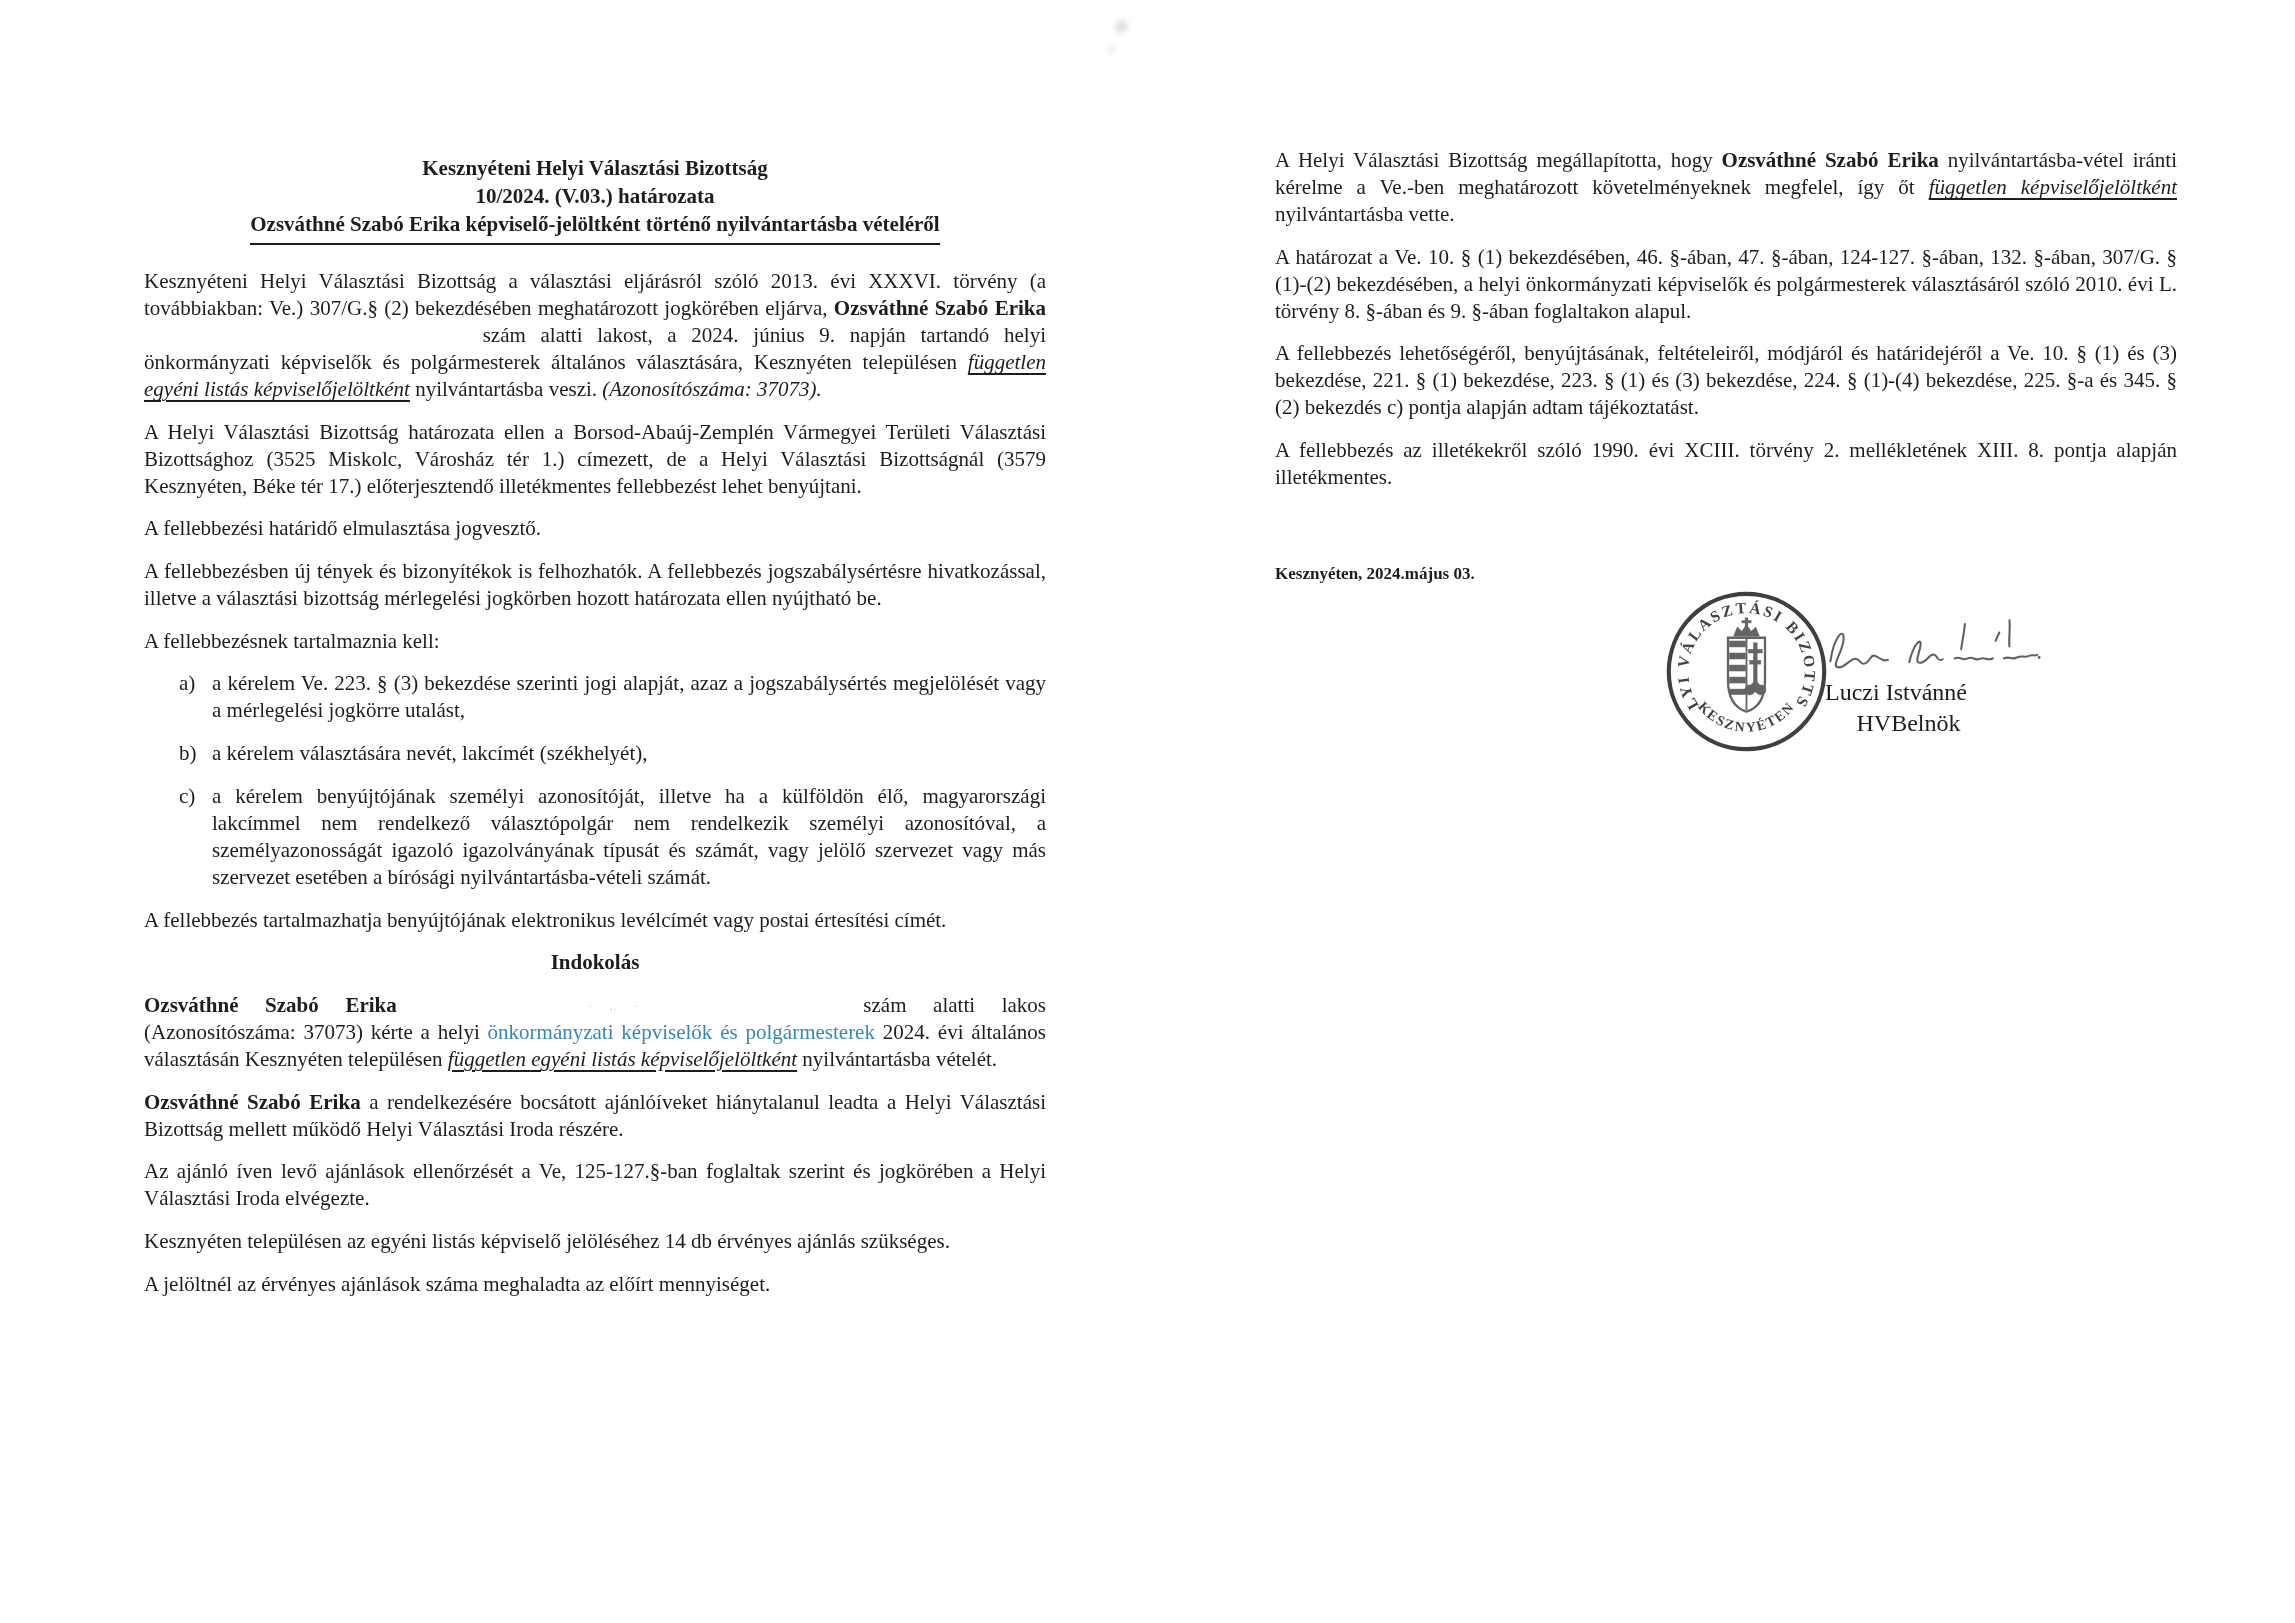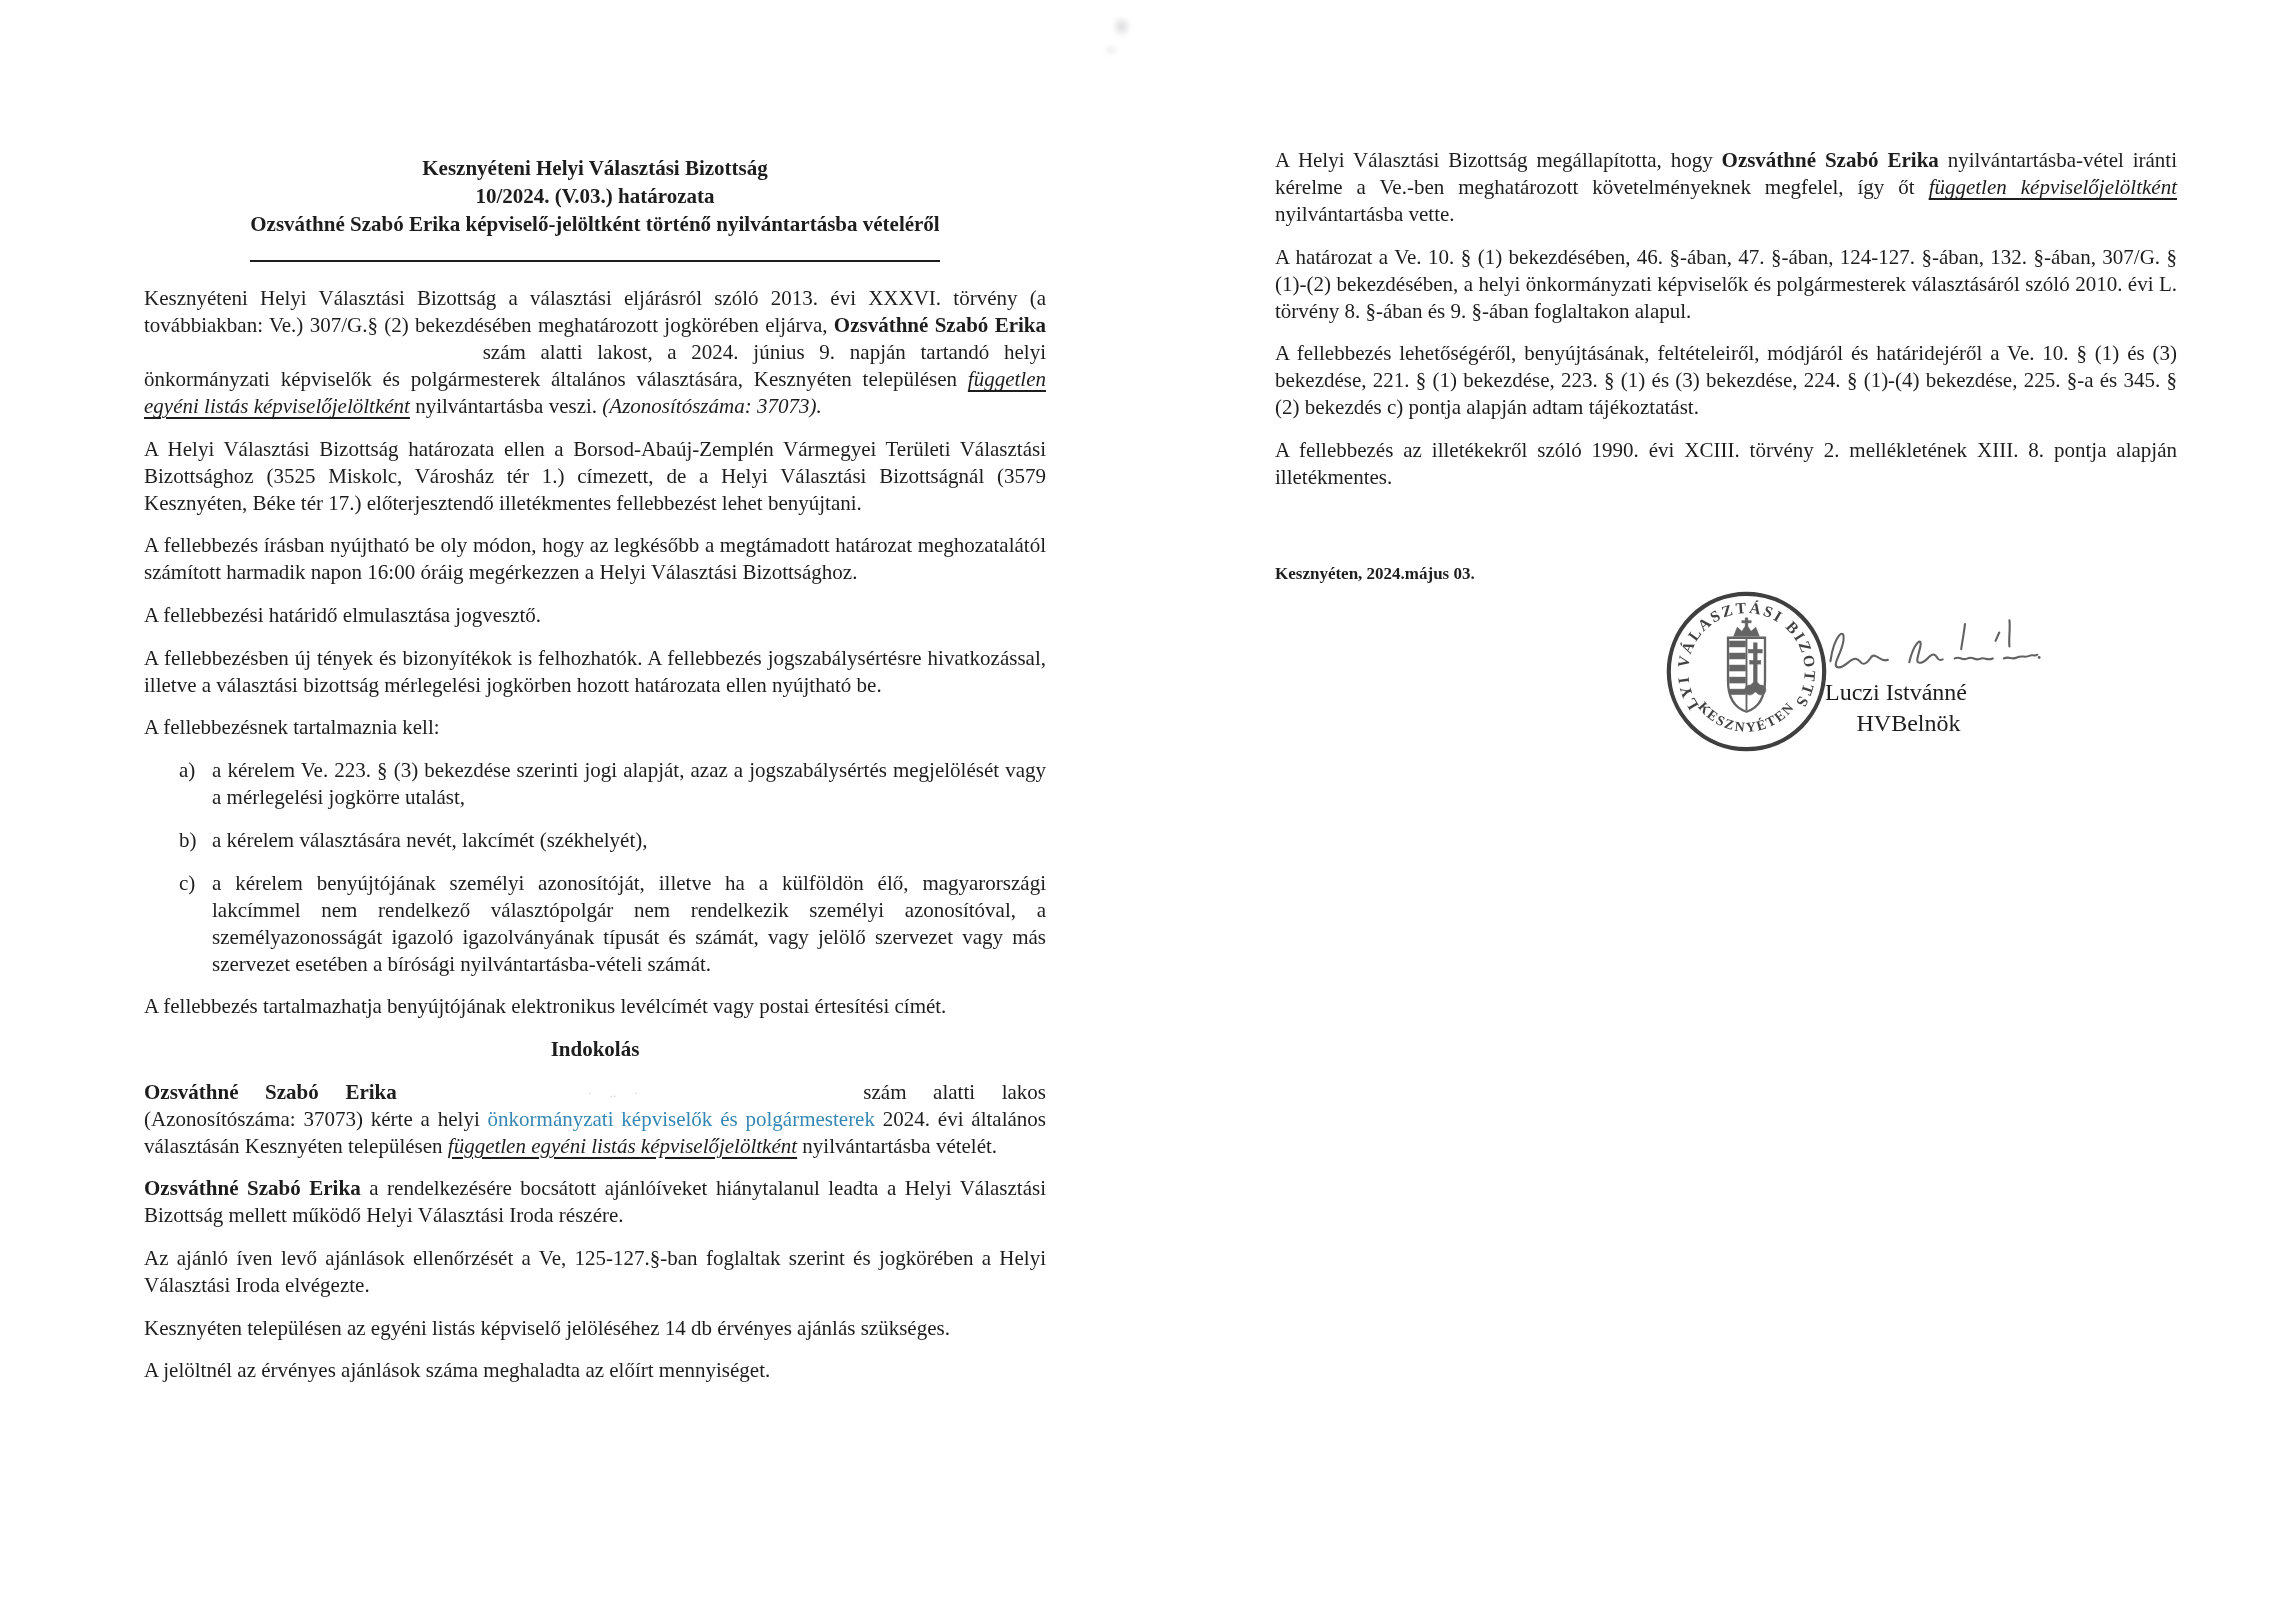--- a/index.html
+++ b/index.html
@@ -17,21 +17,21 @@
 
   .title-block{
     text-align:center;font-weight:bold;
     font-size:21px;line-height:28px;
     margin:0 0 23px 0;
   }
   .title-line{display:block;}
   .u-title{
     display:inline-block;
     border-bottom:2.3px solid #1d1d1d;
-    padding-bottom:22px;
+    padding-bottom:5px;
   }
 
   .para{
     margin:0 0 15.7px 0;
     font-size:21px;line-height:27px;
     text-align:justify;
   }
   .para:last-child{margin-bottom:0;}
 
   .li{
@@ -107,21 +107,20 @@
 
   <div class="col" id="left-col">
     <div class="title-block">
       <span class="title-line">Kesznyéteni Helyi Választási Bizottság</span>
       <span class="title-line">10/2024. (V.03.) határozata</span>
       <span class="title-line"><span class="u-title">Ozsváthné Szabó Erika képviselő-jelöltként történő nyilvántartásba vételéről</span></span>
     </div>
 
     <p class="para"><span>Kesznyéteni Helyi Választási Bizottság a választási eljárásról szóló 2013. évi XXXVI. törvény (a továbbiakban: Ve.) 307/G.§ (2) bekezdésében meghatározott jogkörében eljárva, </span><span class="b">Ozsváthné Szabó Erika</span><span class="gap" style="width: 324px;"></span><span> szám alatti lakost, a 2024. június 9. napján tartandó helyi önkormányzati képviselők és polgármesterek általános választására, Kesznyéten településen </span><span class="i u">független egyéni listás képviselőjelöltként</span><span> nyilvántartásba veszi. </span><span class="i">(Azonosítószáma: 37073).</span></p>
     <p class="para"><span>A Helyi Választási Bizottság határozata ellen a Borsod-Abaúj-Zemplén Vármegyei Területi Választási Bizottsághoz (3525 Miskolc, Városház tér 1.) címezett, de a Helyi Választási Bizottságnál (3579 Kesznyéten, Béke tér 17.) előterjesztendő illetékmentes fellebbezést lehet benyújtani.</span></p>
-    <p class="para"><span>A fellebbezés írásban nyújtható be oly módon, hogy az legkésőbb a megtámadott határozat meghozatalától számított harmadik napon 16:00 óráig megérkezzen a Helyi Választási Bizottsághoz.</span></p>
     <p class="para"><span>A fellebbezési határidő elmulasztása jogvesztő.</span></p>
     <p class="para"><span>A fellebbezésben új tények és bizonyítékok is felhozhatók. A fellebbezés jogszabálysértésre hivatkozással, illetve a választási bizottság mérlegelési jogkörben hozott határozata ellen nyújtható be.</span></p>
     <p class="para"><span>A fellebbezésnek tartalmaznia kell:</span></p>
 
     <div class="li">
       <span class="marker">a)</span>
       <span><span>a kérelem Ve. 223. § (3) bekezdése szerinti jogi alapját, azaz a jogszabálysértés megjelölését vagy a mérlegelési jogkörre utalást,</span></span>
     </div>
     <div class="li">
       <span class="marker">b)</span>

